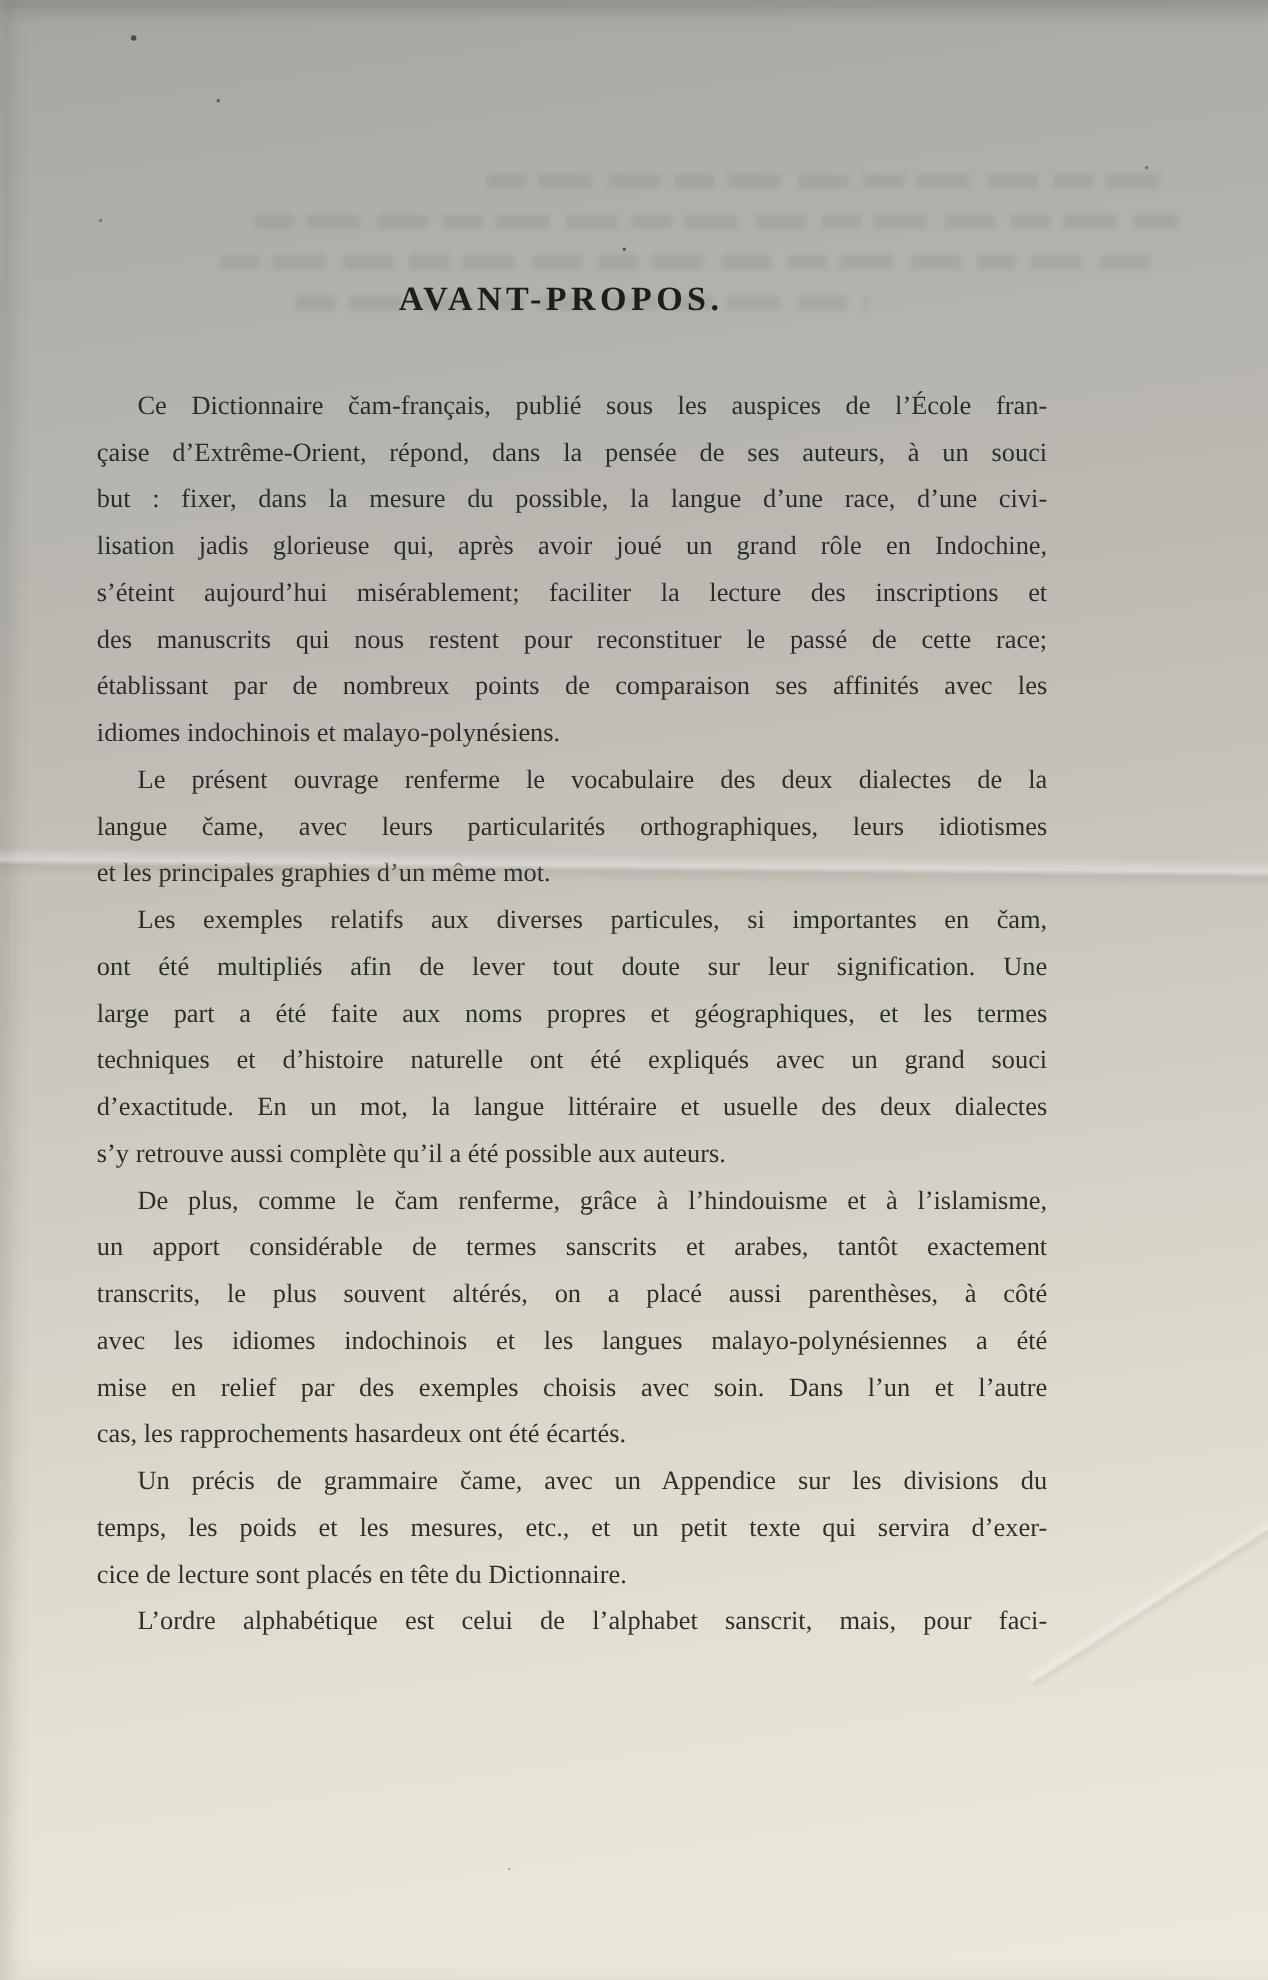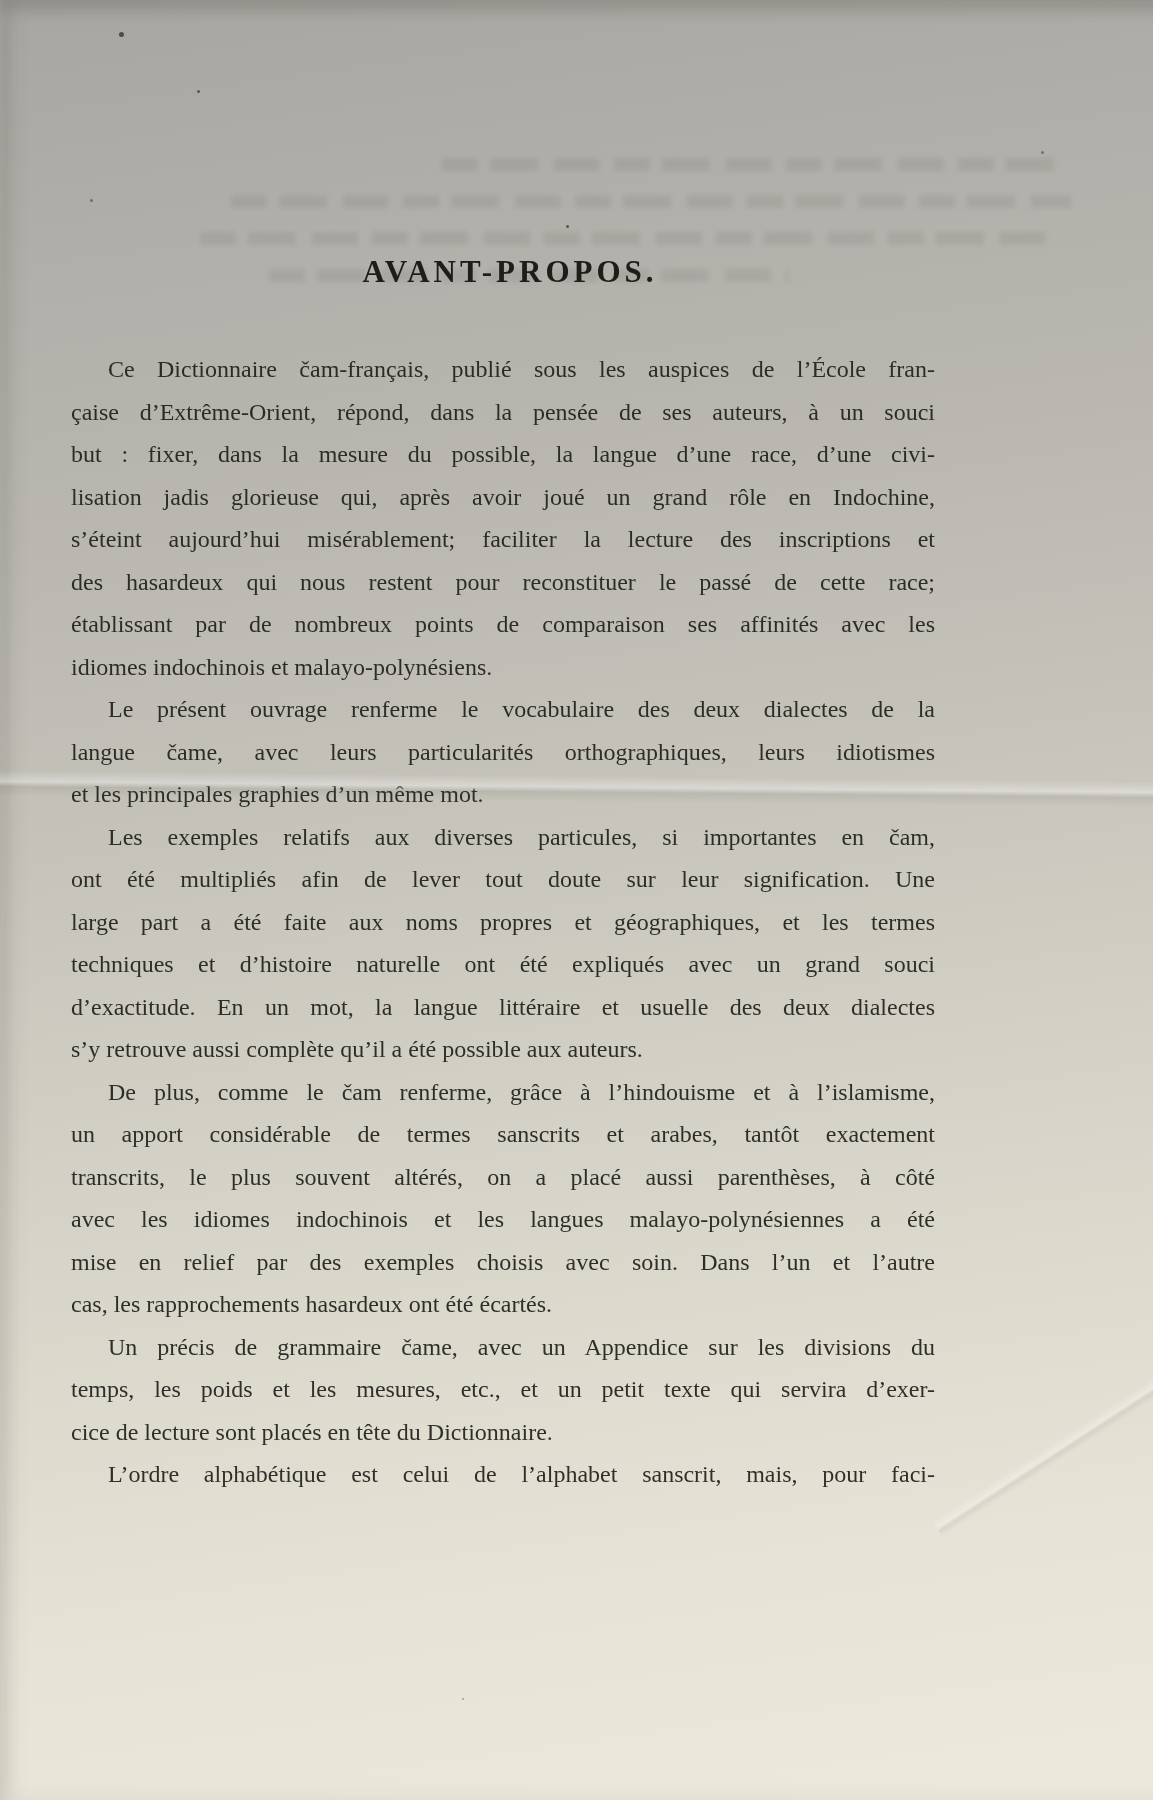--- a/index.html
+++ b/index.html
@@ -28,21 +28,21 @@
       rgba(45,45,38,0.65) 112px 158px, transparent 158px 172px);}
 
   .title{
     position:absolute;top:254px;left:78px;width:864px;
     text-align:center;
     font-size:31px;font-weight:700;letter-spacing:4px;
     color:#1e1d18;
   }
 
   .body-text{
-    position:absolute;top:348px;left:71px;width:864px;
+    position:absolute;top:348px;left:88px;width:864px;
     font-size:24px;line-height:42.5px;
     color:rgba(32,31,26,0.92);
   }
   .line{
     text-align:justify;
     text-align-last:justify;
     white-space:normal;
     height:42.5px;overflow:hidden;
   }
   .line.last{text-align-last:left;}
@@ -95,21 +95,21 @@
   <div class="title">AVANT-PROPOS.</div>
 
   <div class="body-text">
 
     <div>
       <div class="line first">Ce Dictionnaire čam-français, publié sous les auspices de l’École fran-</div>
       <div class="line">çaise d’Extrême-Orient, répond, dans la pensée de ses auteurs, à un souci</div>
       <div class="line">but : fixer, dans la mesure du possible, la langue d’une race, d’une civi-</div>
       <div class="line">lisation jadis glorieuse qui, après avoir joué un grand rôle en Indochine,</div>
       <div class="line">s’éteint aujourd’hui misérablement; faciliter la lecture des inscriptions et</div>
-      <div class="line">des hasardeux qui nous restent pour reconstituer le passé de cette race;</div>
+      <div class="line">des manuscrits qui nous restent pour reconstituer le passé de cette race;</div>
       <div class="line">établissant par de nombreux points de comparaison ses affinités avec les</div>
       <div class="line last">idiomes indochinois et malayo-polynésiens.</div>
     </div>
 
     <div>
       <div class="line first">Le présent ouvrage renferme le vocabulaire des deux dialectes de la</div>
       <div class="line">langue čame, avec leurs particularités orthographiques, leurs idiotismes</div>
       <div class="line last">et les principales graphies d’un même mot.</div>
     </div>
 

